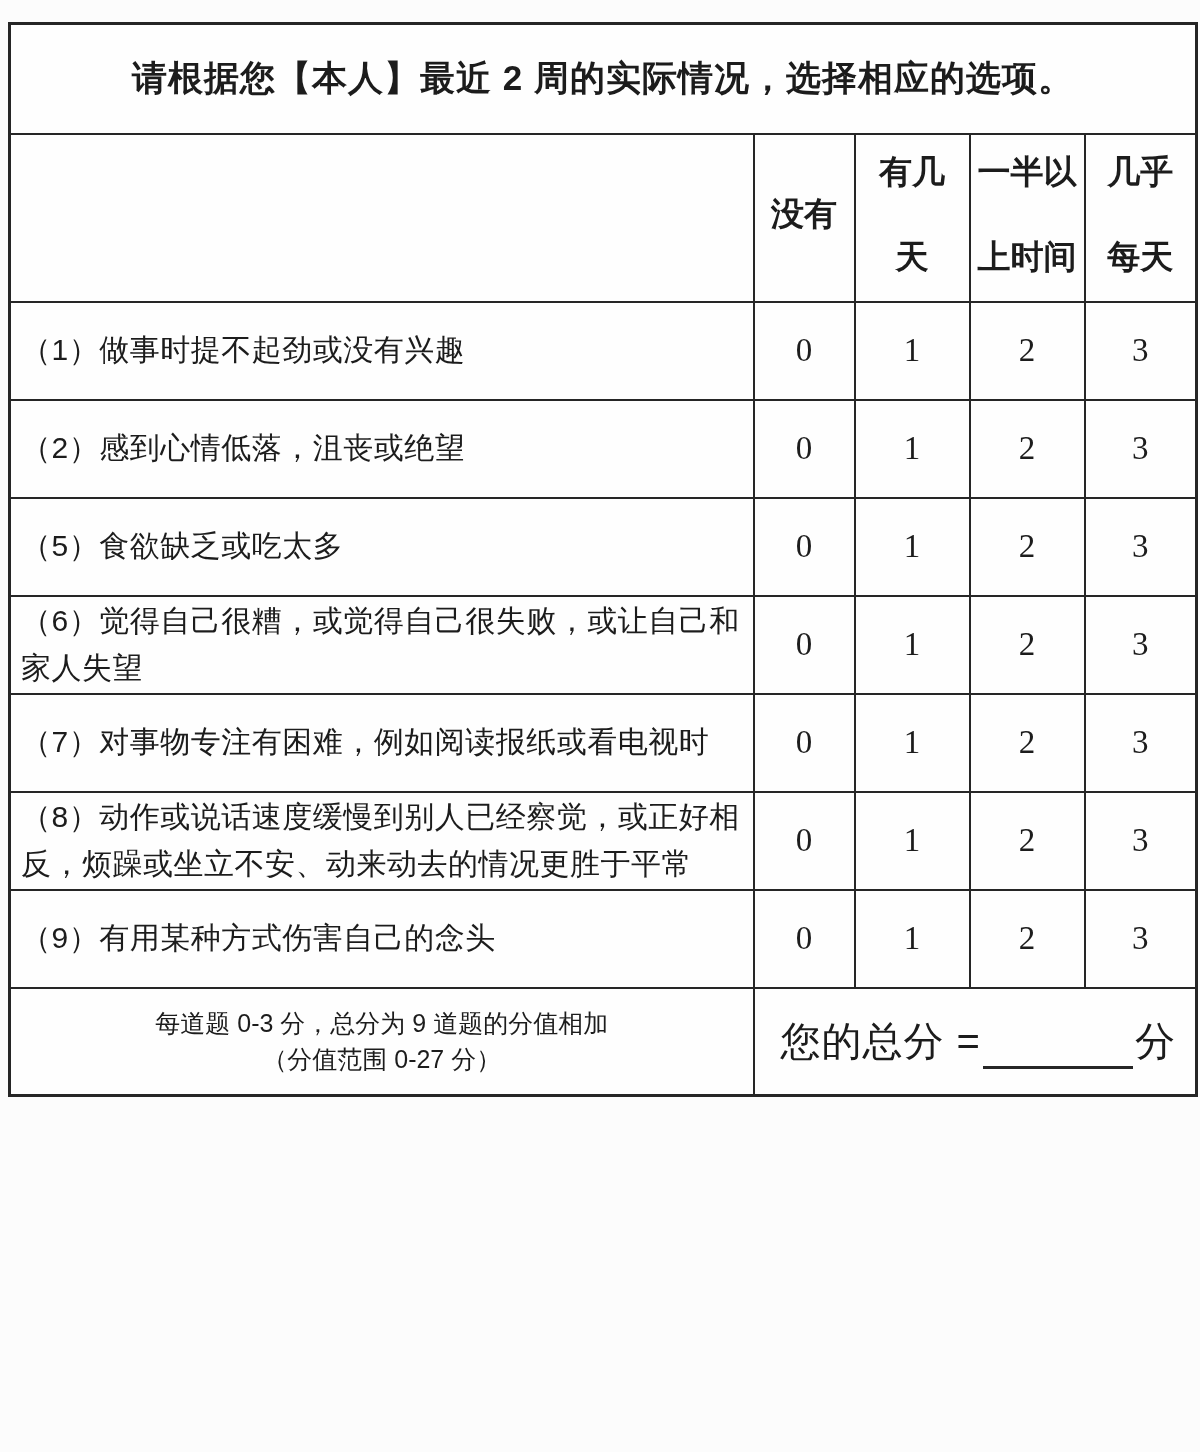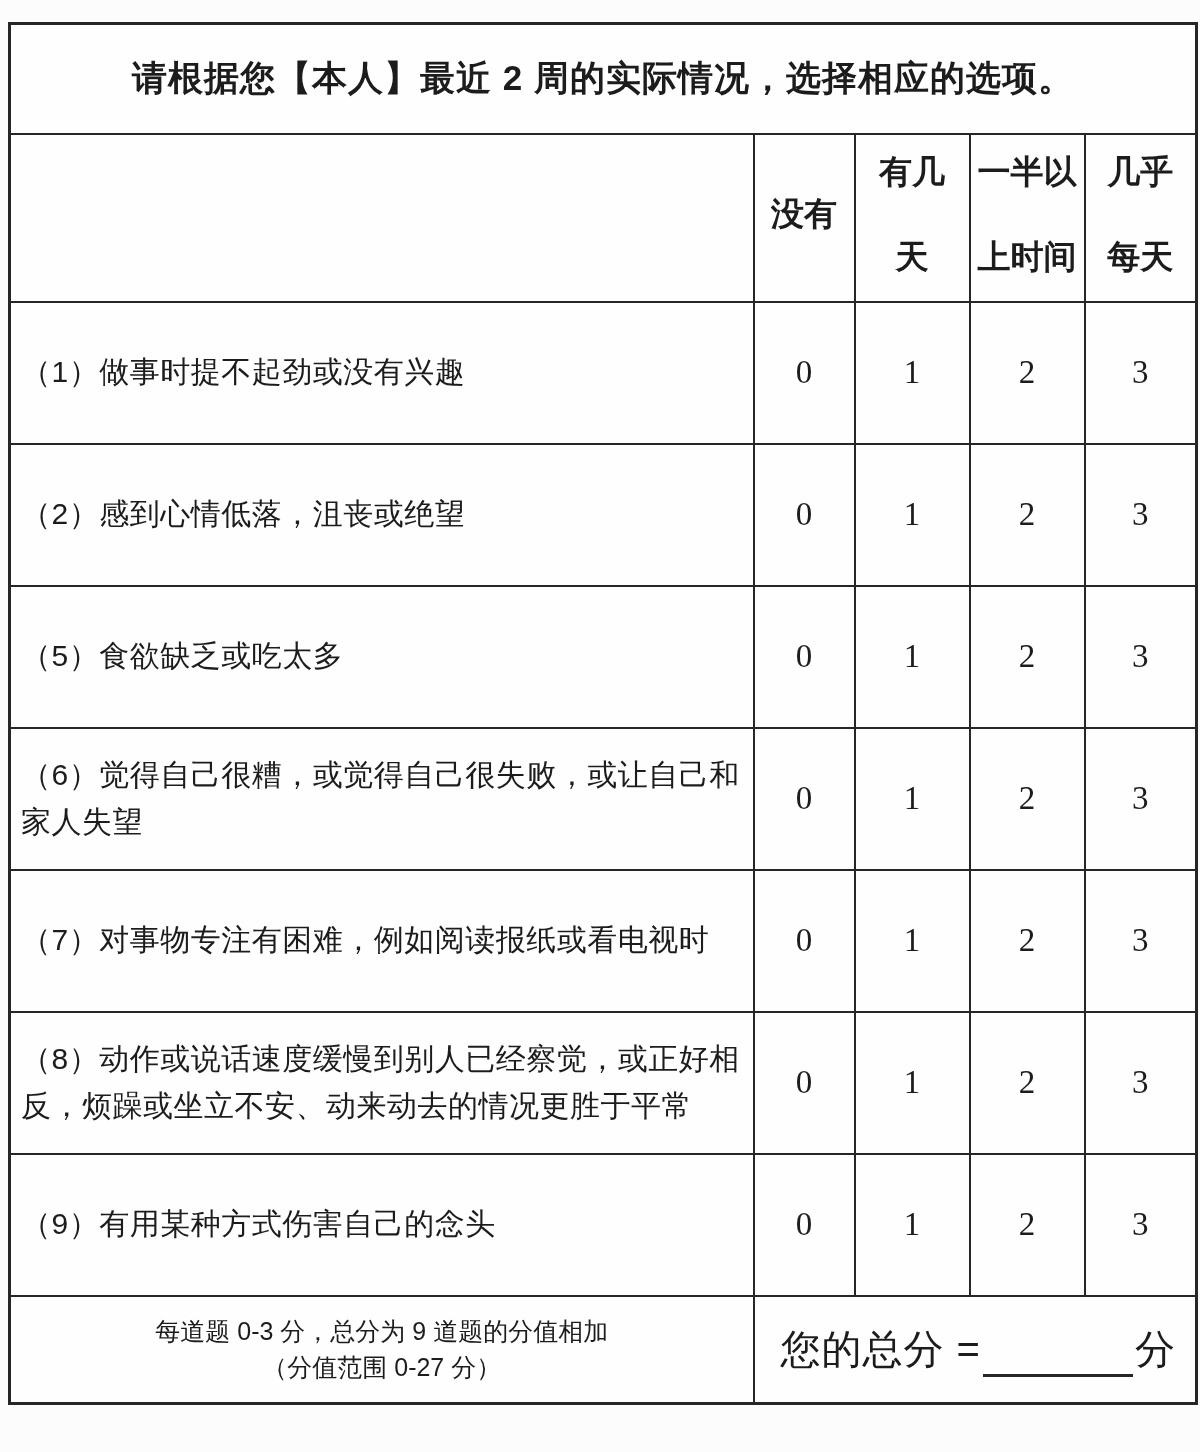--- a/index.html
+++ b/index.html
@@ -50,21 +50,21 @@
     padding: 18px 0 24px 0;
     box-sizing: border-box;
     font-size: 33px;
     font-weight: bold;
     line-height: 1.1;
   }
   .hdr-inner.single {
     justify-content: center;
   }
   
-  tr.q-row td { height: 142px; }
+  tr.q-row td { height: 98px; }
   td.q-cell {
     vertical-align: middle;
     font-size: 30px;
     line-height: 1.55;
     padding: 0 4px 0 10px;
     letter-spacing: 0.5px;
   }
   td.score-cell {
     text-align: center;
     vertical-align: middle;

